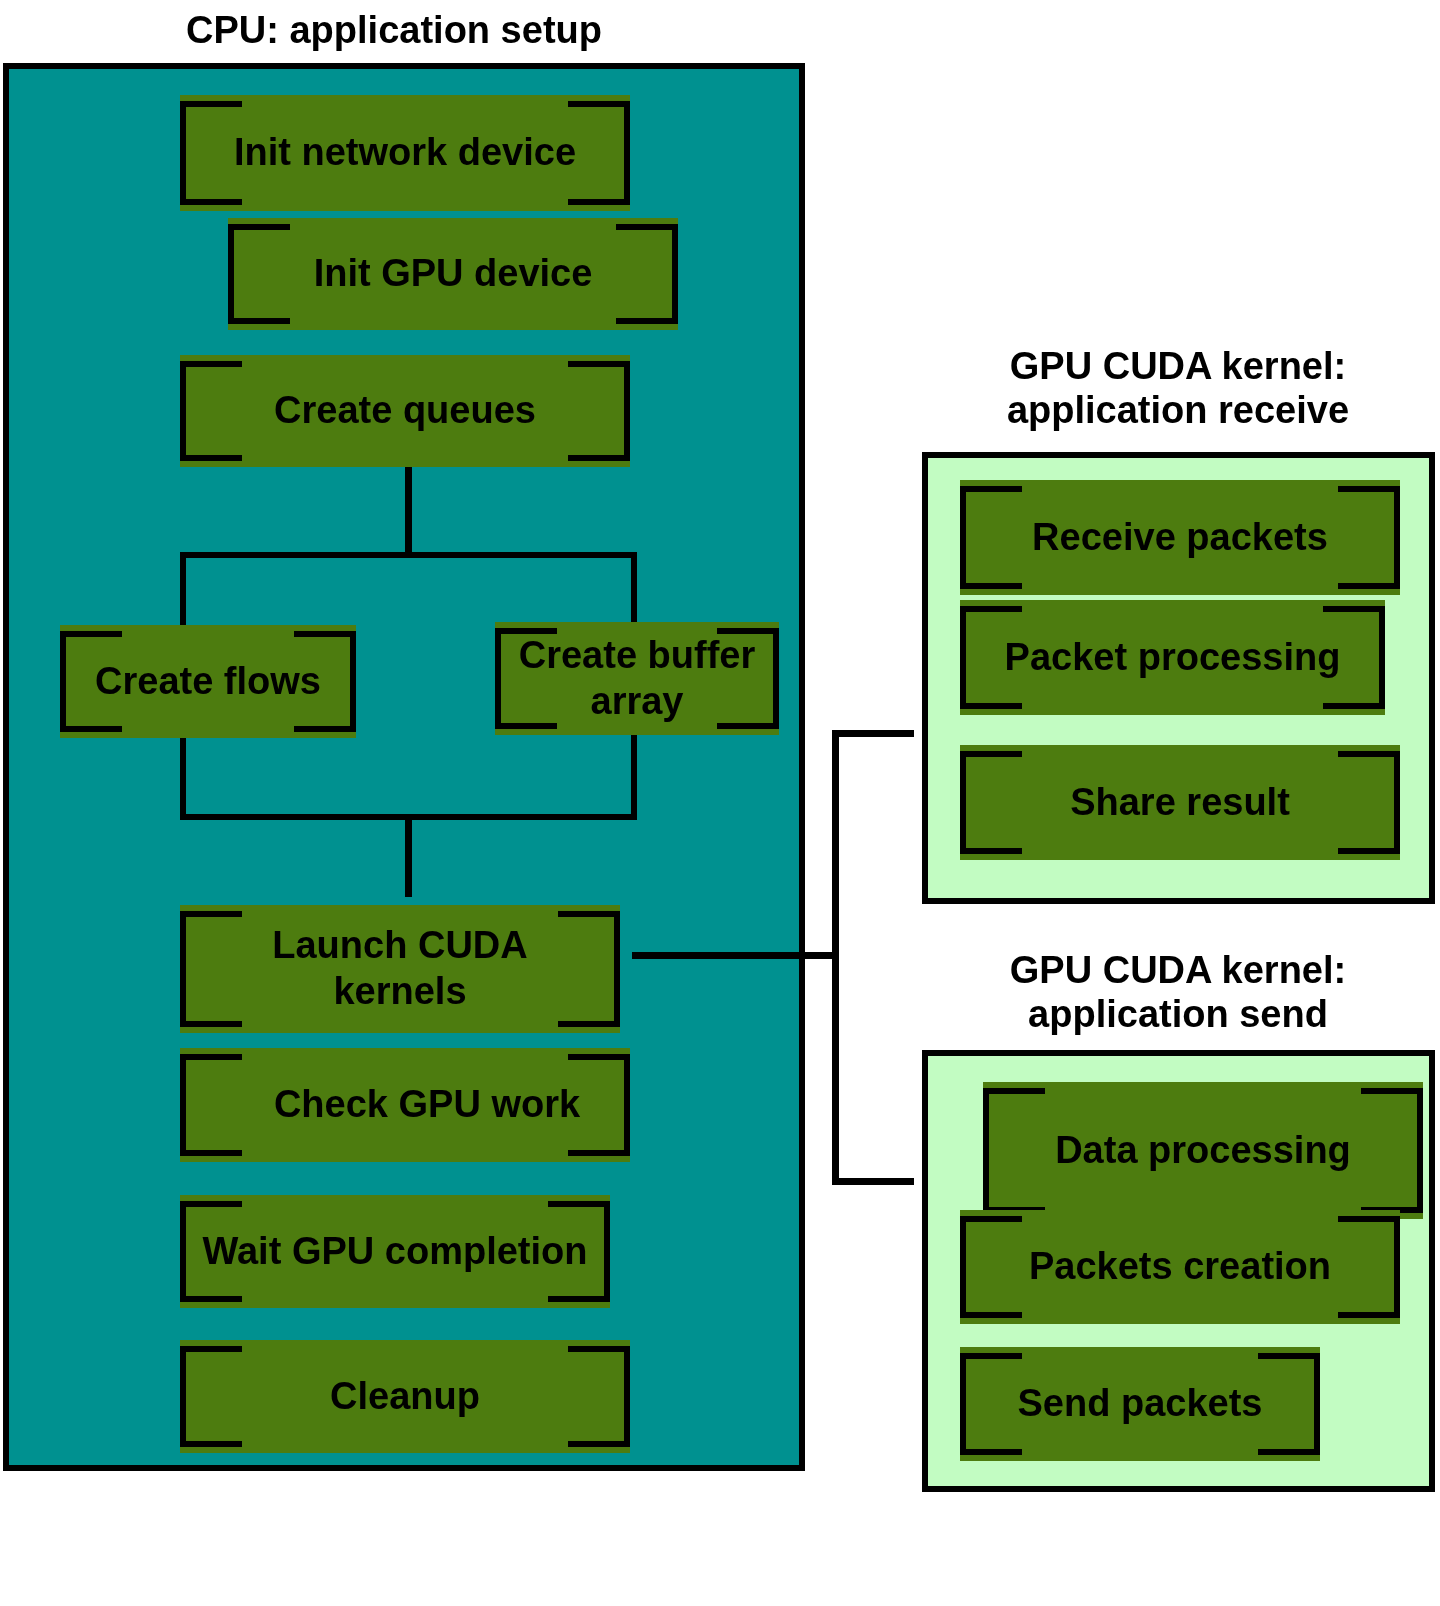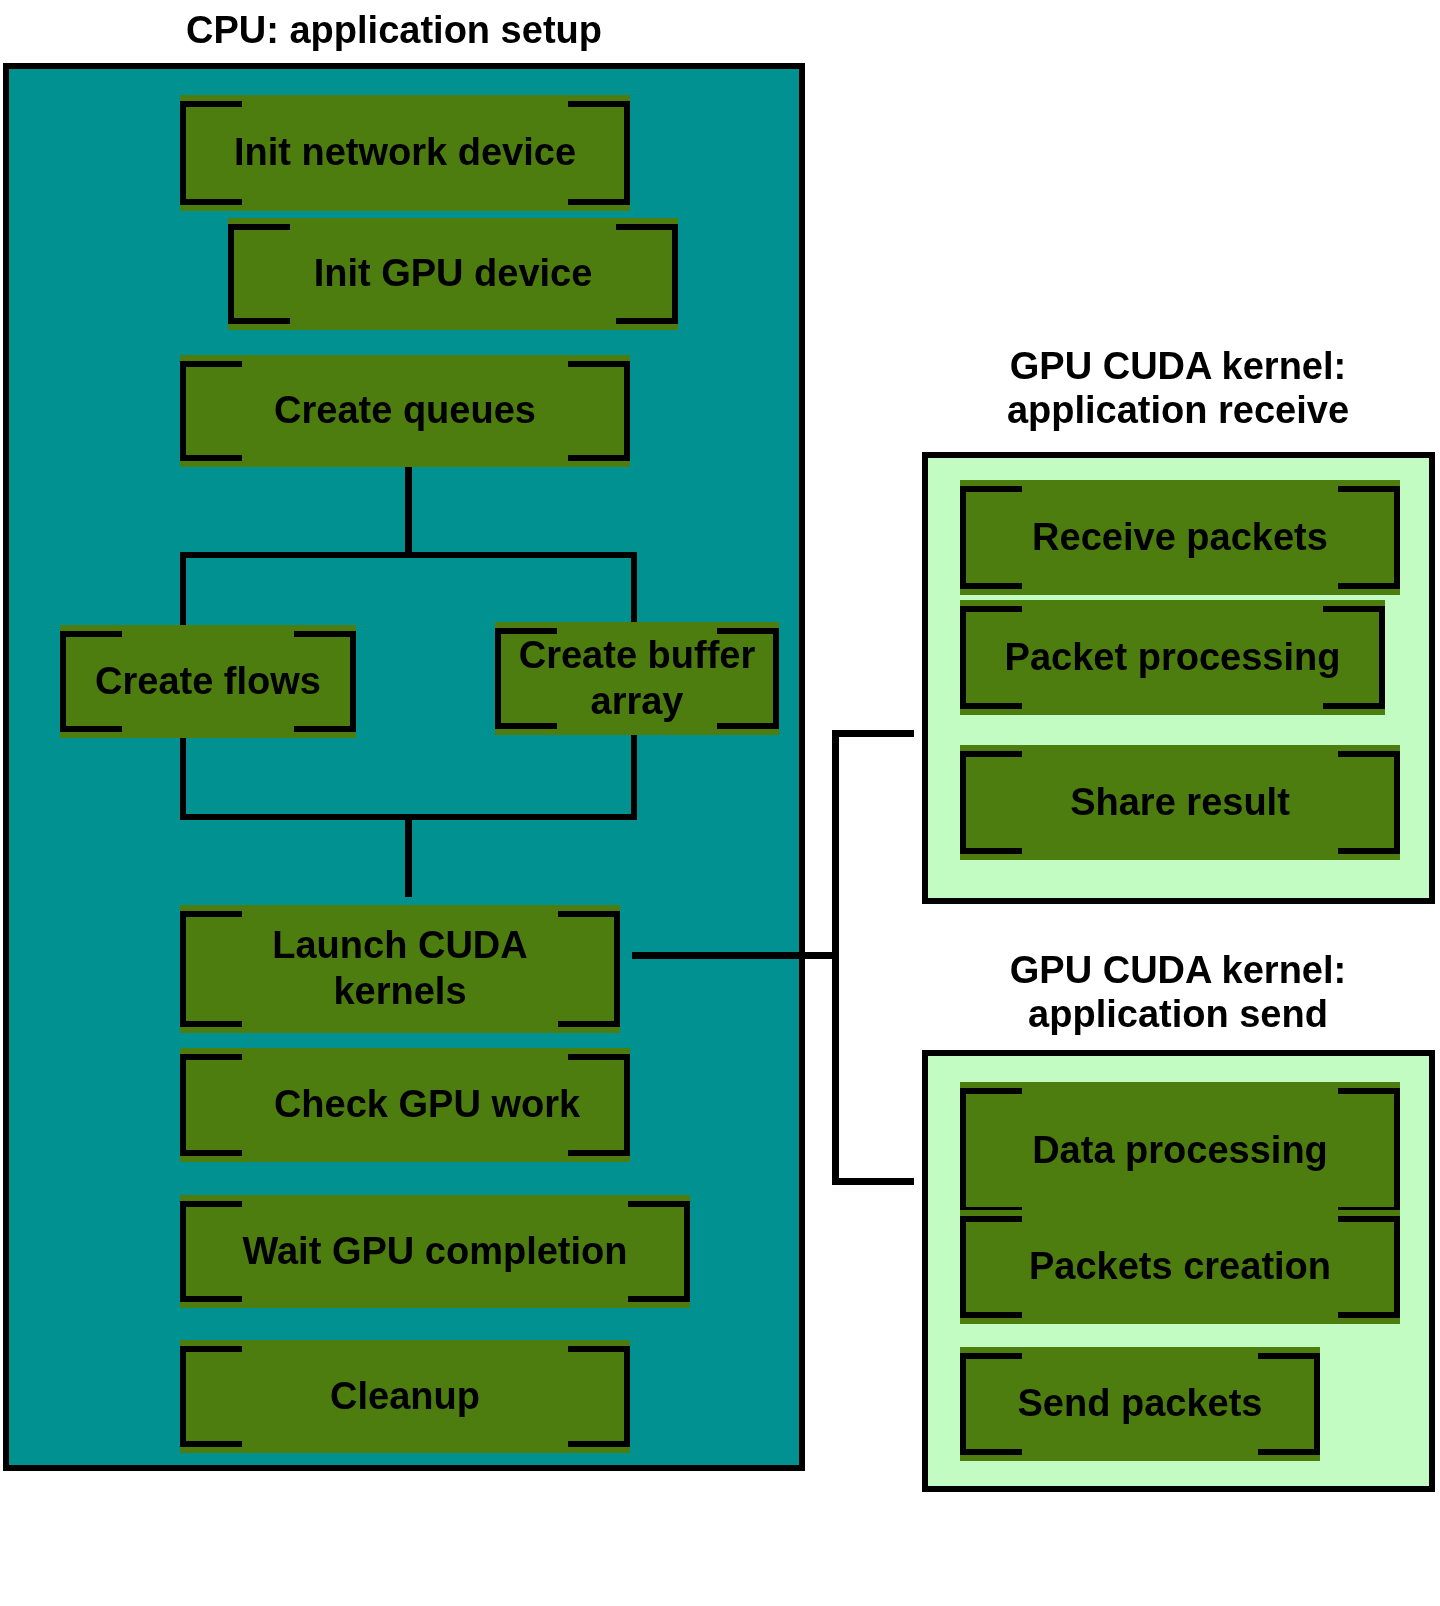--- a/index.html
+++ b/index.html
@@ -120,21 +120,21 @@
   </div>
 
   <div class="node wrap-narrow" style="left:180px; top:895px; width:440px; height:128px;margin-top:10px;">
     <span>Launch CUDA kernels</span>
   </div>
 
   <div class="node" style="left:180px; top:1048px; width:450px; height:114px;padding-left:44px;">
     <span>Check GPU work</span>
   </div>
 
-  <div class="node" style="left:180px; top:1195px; width:510px; height:113px;">
+  <div class="node" style="left:180px; top:1195px; width:430px; height:113px;">
     <span>Wait GPU completion</span>
   </div>
 
   <div class="node" style="left:180px; top:1340px; width:450px; height:113px;">
     <span>Cleanup</span>
   </div>
 
   <div class="abs title" style="left:920px; top:344px; width:516px;">
     <span>GPU CUDA kernel:</span>
     <span>application receive</span>
@@ -152,21 +152,21 @@
     <span>Share result</span>
   </div>
 
   <div class="abs title" style="left:920px; top:948px; width:516px;">
     <span>GPU CUDA kernel:</span>
     <span>application send</span>
   </div>
 
   <div class="abs kernel-container" style="left:922px; top:1050px; width:513px; height:442px;"></div>
 
-  <div class="node" style="left:960px; top:1082px; width:440px; height:137px;">
+  <div class="node" style="left:983px; top:1082px; width:440px; height:137px;">
     <span>Data processing</span>
   </div>
   <div class="node" style="left:960px; top:1210px; width:440px; height:114px;">
     <span>Packets creation</span>
   </div>
   <div class="node" style="left:960px; top:1347px; width:360px; height:114px;">
     <span>Send packets</span>
   </div>
 
 </div>

